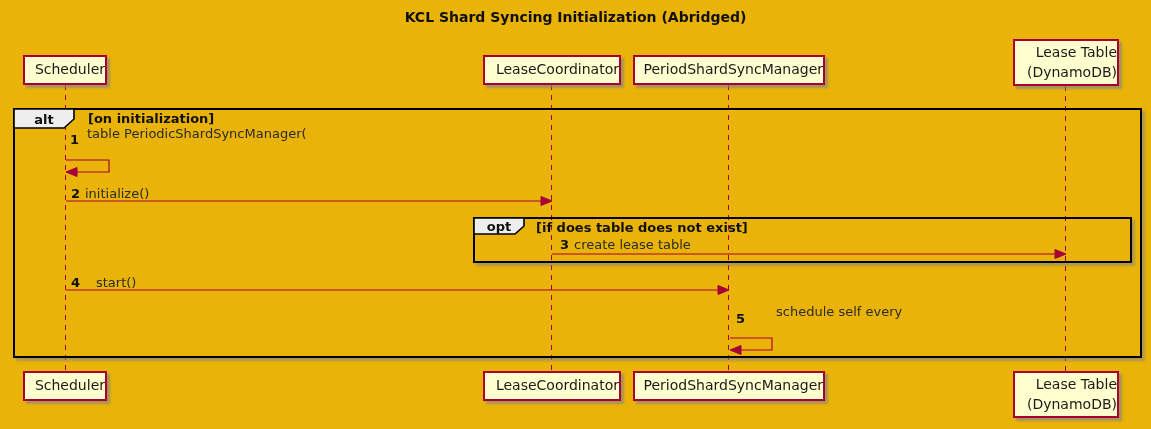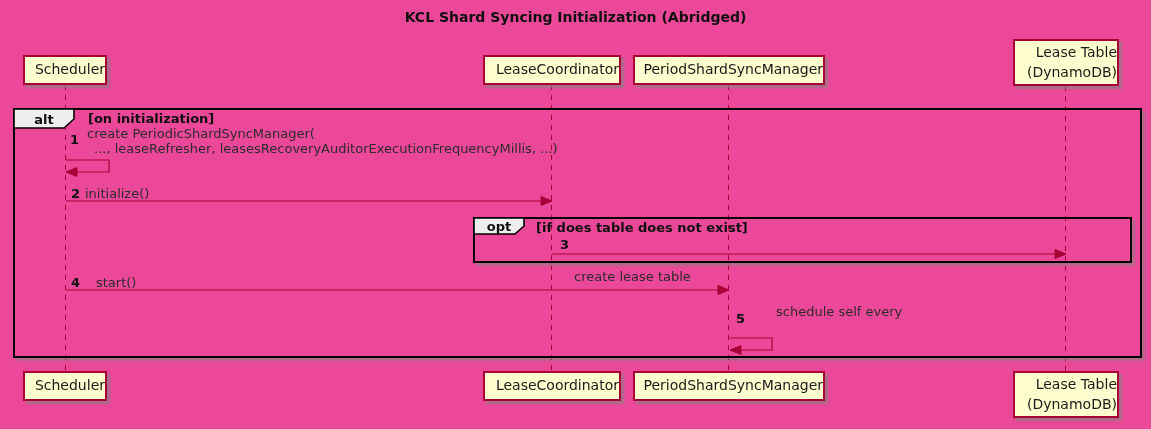--- a/index.html
+++ b/index.html
@@ -1,17 +1,17 @@
 <!DOCTYPE html>
 <html style="--c-lifeline: #A80036; --c-arrow: #A80036; --c-frame: #000000; --c-pent: #EEEEEE; --c-pfill: #FEFECE; --c-pborder: #A80036;"><head>
 <meta charset="utf-8">
 <style>
   html,body { margin:0; padding:0; background:#ffffff; }
   .canvas {
-    position:relative; width:1151px; height:429px; background:#ec4899;
+    position:relative; width:1151px; height:429px; background:#eab308;
     font-family:"DejaVu Sans", sans-serif; overflow:hidden;
   }
   .title {
     position:absolute; left:0; right:0; top:9px; text-align:center;
     font-size:14px; font-weight:bold; color:#101010;
   }
   .layer { position:absolute; left:0; top:0; }
   .lifeline { stroke:var(--c-lifeline,#A80036); stroke-width:1; stroke-dasharray:5,5; }
   .arrow-line { stroke:var(--c-arrow,#A80036); stroke-width:1.2; fill:none; }
   .arrow-head { fill:var(--c-arrow,#A80036); stroke:var(--c-arrow,#A80036); }
@@ -81,28 +81,27 @@
   <div class="cond" style="left:88px; top:111px;">[on initialization]</div>
 
   <div class="frame" style="left:473px; top:217px; width:659px; height:46px;"></div>
   <svg class="pent" style="left:473px; top:217px;" width="56" height="20">
     <path d="M1,1 H51 V9 L42,17 H1 Z"></path>
     <text x="26" y="14" text-anchor="middle">opt</text>
   </svg>
   <div class="cond" style="left:536px; top:220px;">[if does table does not exist]</div>
 
   <div class="num" style="left:70px; top:132px;">1</div>
-  <div class="msg" style="left:87px; top:126px;">create PeriodicShardSyncManager(</div>
-  <div class="msg" style="left:94px; top:141px;">..., leaseRefresher, leasesRecoveryAuditorExecutionFrequencyMillis, ...)</div>
+  <div class="msg" style="left:87px; top:126px;">table PeriodicShardSyncManager(</div>
 
   <div class="num" style="left:71px; top:186px;">2</div>
   <div class="msg" style="left:85px; top:186px;">initialize()</div>
 
   <div class="num" style="left:560px; top:237px;">3</div>
-  <div class="msg" style="left:574px; top:237px;margin-top:32px;">create lease table</div>
+  <div class="msg" style="left:574px; top:237px;">create lease table</div>
 
   <div class="num" style="left:71px; top:275px;">4</div>
   <div class="msg" style="left:96px; top:275px;text-align:right;">start()</div>
 
   <div class="num" style="left:736px; top:311px;">5</div>
   <div class="msg" style="left:752px; top:304px;margin-left:24px;">schedule self every</div>
 
   <div class="participant" style="left:23px; top:55px; width:84px; height:30px;">
     <span>Scheduler</span>
   </div>

